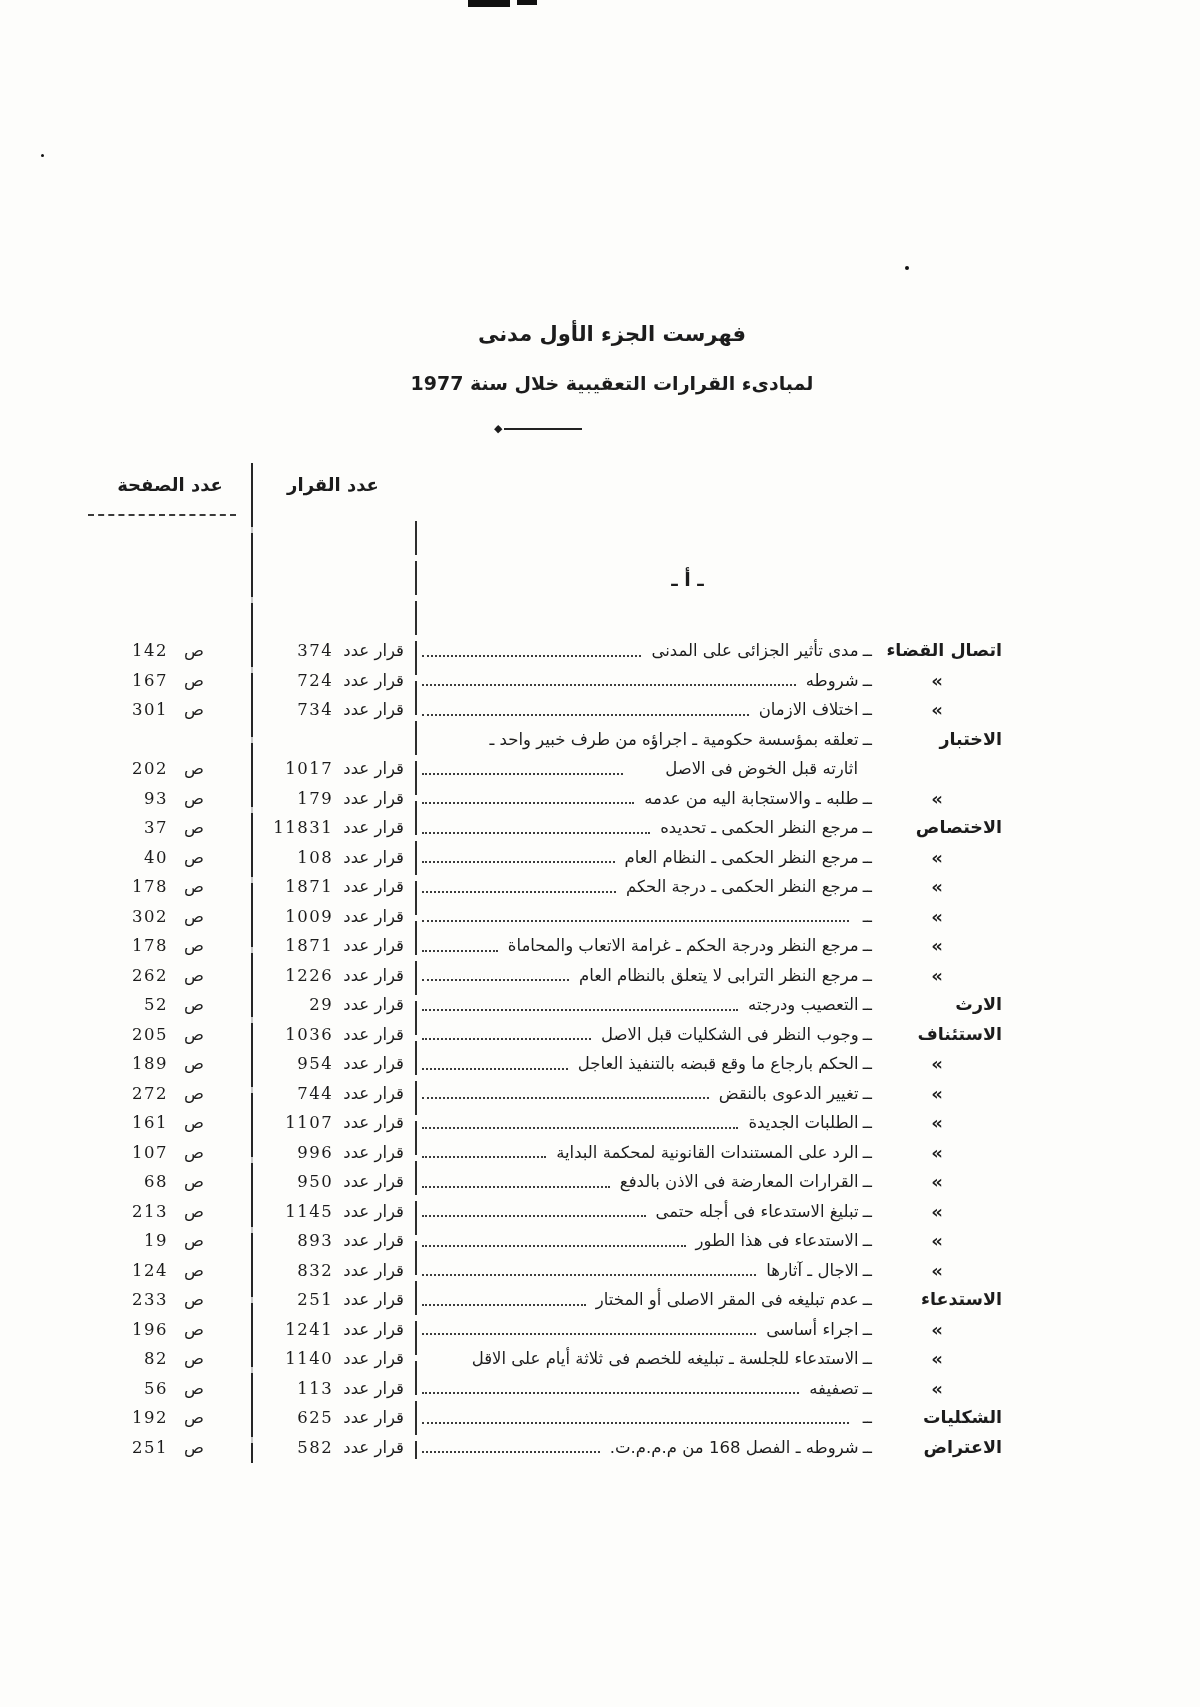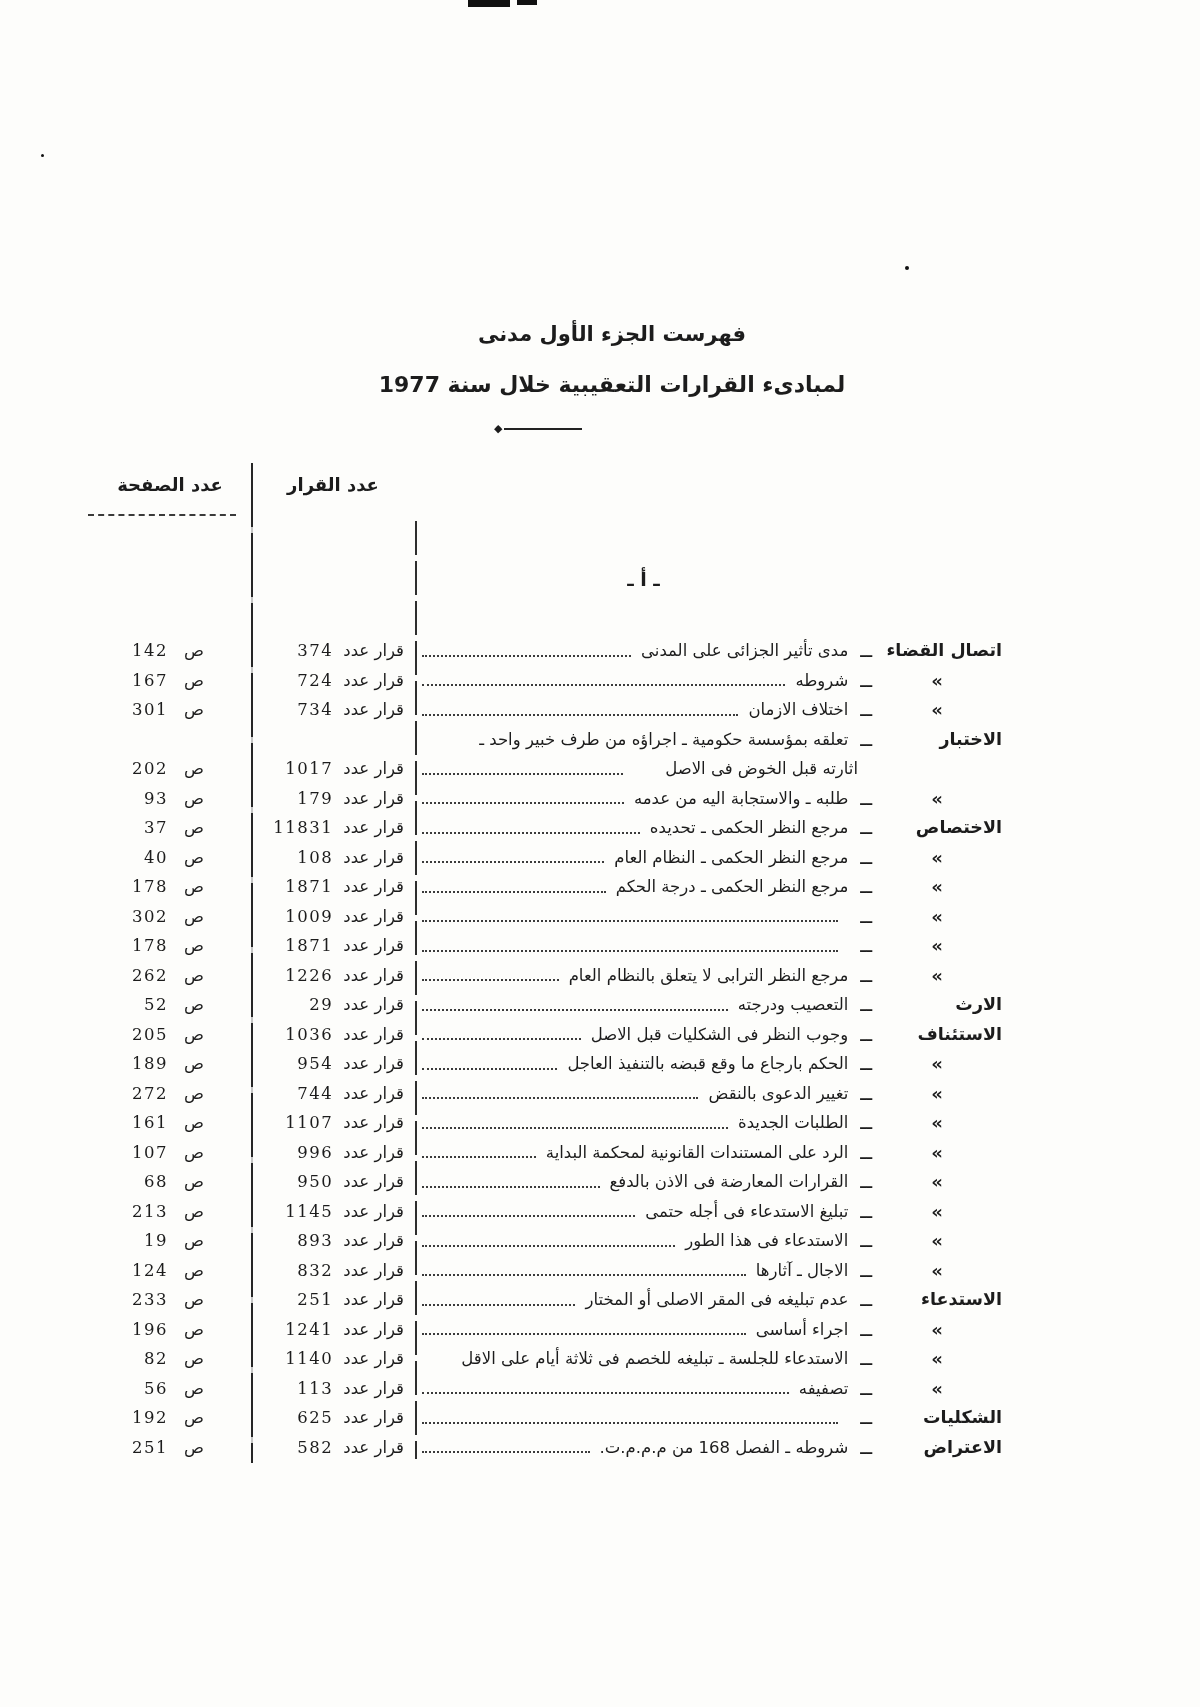--- a/index.html
+++ b/index.html
@@ -7,48 +7,48 @@
     width:1200px;height:1707px;position:relative;
     background:#fdfdfb;
     font-family:"DejaVu Sans", sans-serif;
     color:#1c1c1c;
     overflow:hidden;
   }
   .speck{position:absolute;background:#111;}
   
   .title-block{position:absolute;left:312px;top:322px;width:600px;text-align:center;direction:rtl;}
   .doc-title{font-size:21px;font-weight:bold;letter-spacing:.5px;}
-  .doc-subtitle{font-size:22px;font-weight:bold;margin-top:26px;}
+  .doc-subtitle{font-size:19px;font-weight:bold;margin-top:26px;}
   .divider{position:absolute;left:492px;top:428px;width:90px;display:flex;align-items:center;direction:rtl;}
   .divider .bar{flex:1;border-top:2.5px solid #222;}
   .divider .diamond{font-size:11px;margin:0 2px;line-height:0;}
   
   .vline{position:absolute;width:2px;}
   .vline1{left:251px;top:463px;height:1000px;
     background:repeating-linear-gradient(180deg,#262626 0 64px,rgba(38,38,38,.25) 64px 70px);}
   .vline2{left:415px;top:521px;height:938px;
     background:repeating-linear-gradient(180deg,#2e2e2e 0 34px,transparent 34px 40px);}
   .tbl-header{position:absolute;left:90px;top:474px;width:912px;display:flex;direction:rtl;}
   .tbl-header .h-sec{width:130px;}
   .tbl-header .h-desc{flex:1;}
   .tbl-header .h-dec{width:166px;text-align:center;font-weight:bold;font-size:18px;}
   .tbl-header .h-pg{width:160px;text-align:center;font-weight:bold;font-size:18px;}
   .hdr-rule{position:absolute;left:88px;top:514px;width:148px;border-top:2.5px dashed #3a3a3a;}
   .letter-marker{position:absolute;left:415px;top:568px;width:457px;text-align:center;
-    font-weight:bold;font-size:19px;direction:rtl;}
+    font-weight:bold;font-size:19px;direction:rtl;padding-left:44px;}
   
   .rows{position:absolute;left:90px;top:636px;width:912px;direction:rtl;}
   .row{display:flex;direction:rtl;height:29.5px;}
   .row.two-line{height:59px;}
   .cell{box-sizing:border-box;}
   .sec{width:130px;font-weight:bold;font-size:17.5px;line-height:29.5px;white-space:nowrap;}
   .sec.ditto{text-align:center;font-size:18px;}
   .desc{flex:1;min-width:0;}
   .dline{display:flex;direction:rtl;height:29.5px;line-height:29.5px;align-items:stretch;}
-  .dline .dash{margin-left:12px;font-size:20px;}
+  .dline .dash{margin-left:4px;font-size:16px;}
   .dline .txt{font-size:16.5px;white-space:nowrap;}
   .dline.l2{display:none;padding-right:14px;}
   .leader{flex:1;min-width:0;border-bottom:2.5px dotted #3b3b3b;margin:0 10px 9px 6px;}
   .dec{width:166px;display:flex;direction:rtl;align-items:flex-end;padding-right:12px;font-size:16.5px;}
   .dec .dec-words{line-height:29.5px;margin-left:10px;white-space:nowrap;}
   .pg{width:160px;display:flex;direction:rtl;align-items:flex-end;padding-right:46px;font-size:16.5px;}
   .pg .pg-word{line-height:29.5px;margin-left:16px;}
   .num{font-family:"DejaVu Serif", serif;font-size:16.5px;letter-spacing:1.5px;line-height:29.5px;}
 </style>
 </head>
@@ -262,20 +262,21 @@
       <span class="pg-word">ص</span>
         <span class="num pg-num">302</span>
     </div>
   </div>
 
   <div class="row">
     <div class="cell sec ditto">»</div>
     <div class="cell desc">
       <div class="dline l1">
         <span class="dash">ــ</span>
+        <span class="txt t1">مرجع النظر ودرجة الحكم ـ غرامة الاتعاب والمحاماة</span>
         <span class="leader ld1"></span>
       </div>
 
     </div>
     <div class="cell dec">
       <span class="dec-words">قرار عدد</span>
         <span class="num dec-num">1871</span>
     </div>
     <div class="cell pg">
       <span class="pg-word">ص</span>

